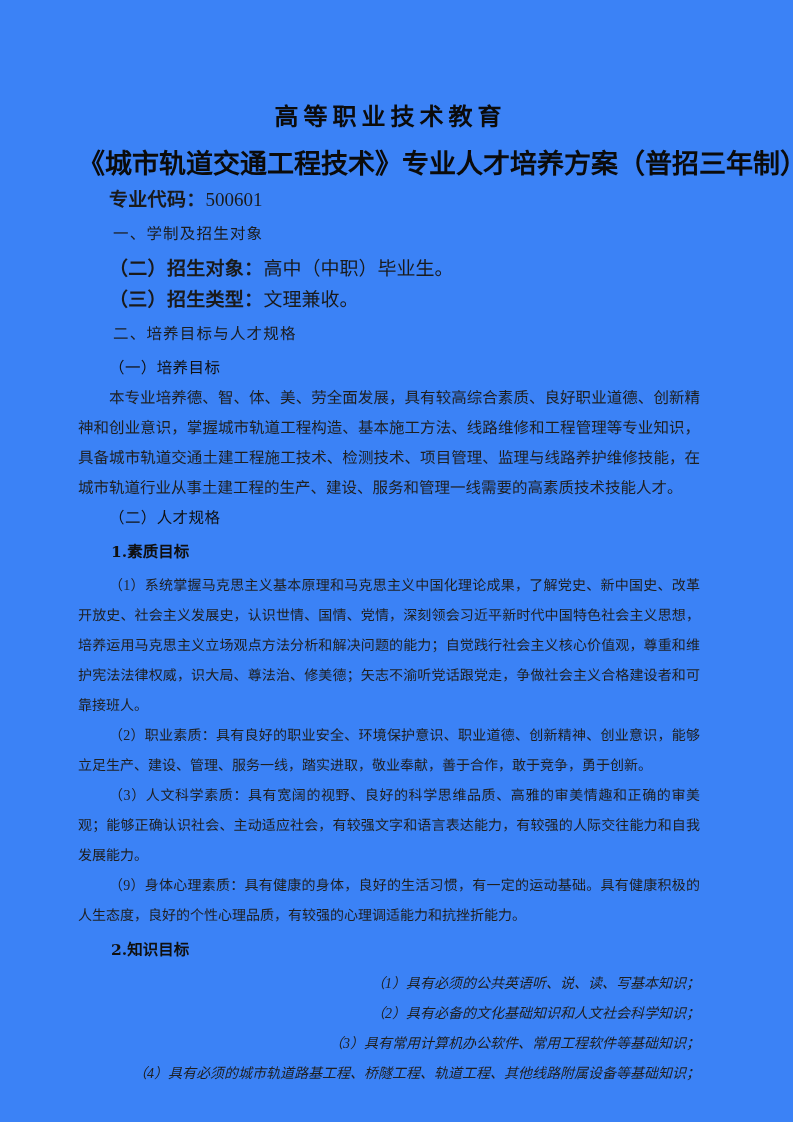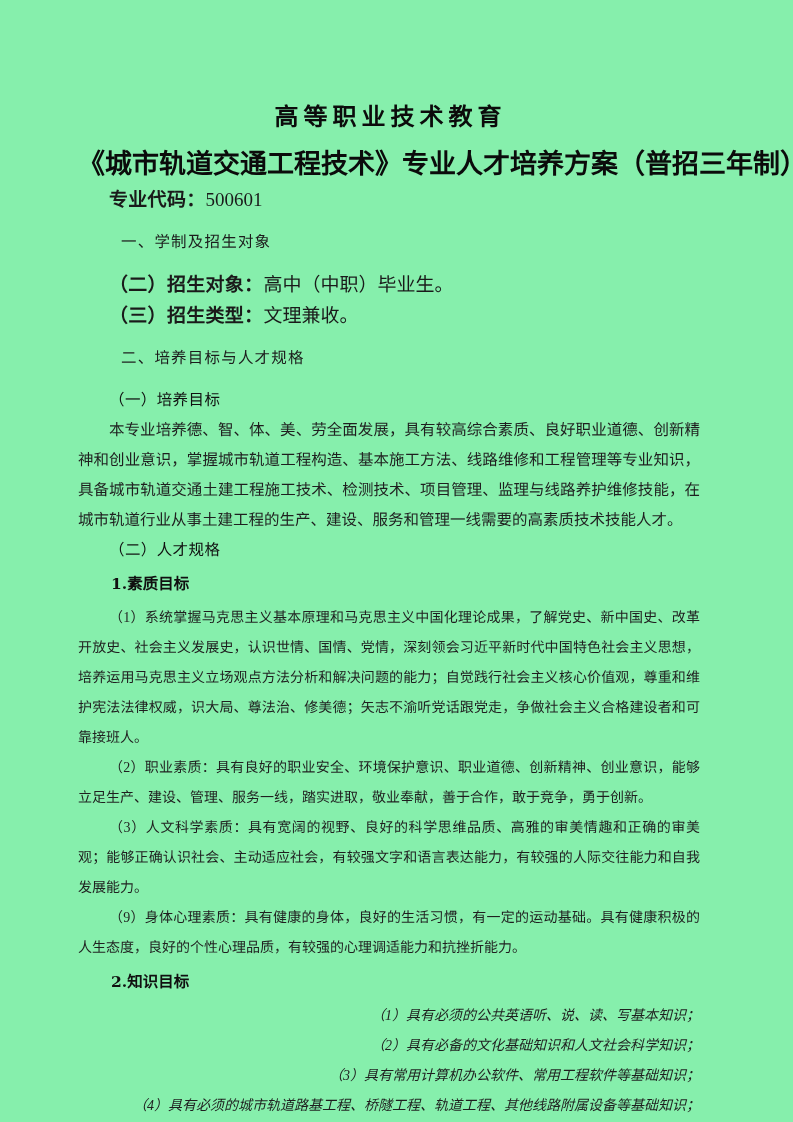--- a/index.html
+++ b/index.html
@@ -17,21 +17,21 @@
     color: #1a1a1a;
     -webkit-font-smoothing: antialiased;
   }
 
   .page {
     position: absolute;
     left: 0;
     top: 0;
     width: 793px;
     height: 1122px;
-    background: #86efac;
+    background: #3b82f6;
     box-sizing: border-box;
     padding: 0;
   }
 
   .content {
     position: absolute;
     left: 78px;
     top: 0;
     width: 625px;
   }
@@ -80,21 +80,21 @@
     font-weight: 400;
     font-family: "Liberation Serif", "DejaVu Serif", serif;
   }
 
   
   .h-level1 {
     font-family: Liberation Sans, sans-serif;
     font-size: 15.5px;
     font-weight: 500;
     line-height: 30px;
-    margin: 12px;
+    margin: 4px;
     padding-left: 31px;
     letter-spacing: 1.2px;
     color: #1c1c1c;
     white-space: nowrap;
   }
 
   
   .h-level2 {
     font-family: "DejaVu Serif", "Liberation Serif", serif;
     font-size: 15.5px;

